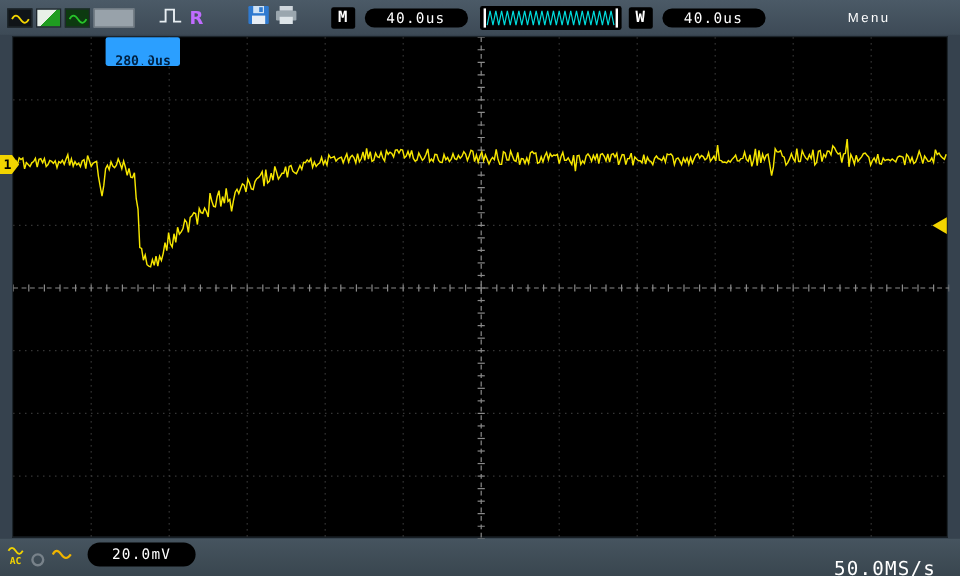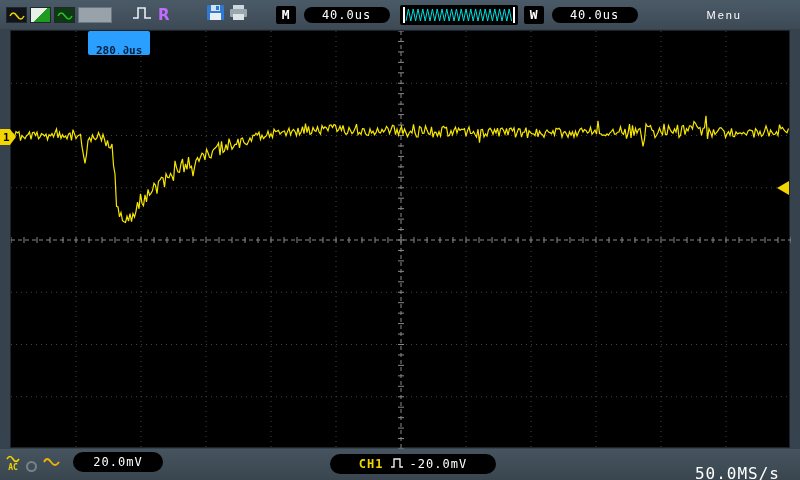--- a/index.html
+++ b/index.html
@@ -257,25 +257,16 @@
       </span>
       <span class="ring"></span>
       <span>
         <svg width="18" height="14" viewBox="0 0 18 14">
             <path d="M1,8 Q4,2 8,8 T16,8" stroke="#f0b400" stroke-width="1.8" fill="none"></path>
           </svg>
       </span>
       <span class="bpill vdiv-pill">20.0mV</span>
     </div>
 
-    <span class="bpill ch-pill">
-      <span class="chlab">CH1</span>
-      <span>
-        <svg width="14" height="12" viewBox="0 0 14 12">
-            <path d="M1,10 H4 V2 H10 V10 H13" stroke="#e8eef2" stroke-width="1.4" fill="none"></path>
-          </svg>
-      </span>
-      <span>-20.0mV</span>
-    </span>
 
     <span class="srate">50.0MS/s</span>
   </div>
 </div>
 
 </body></html>

